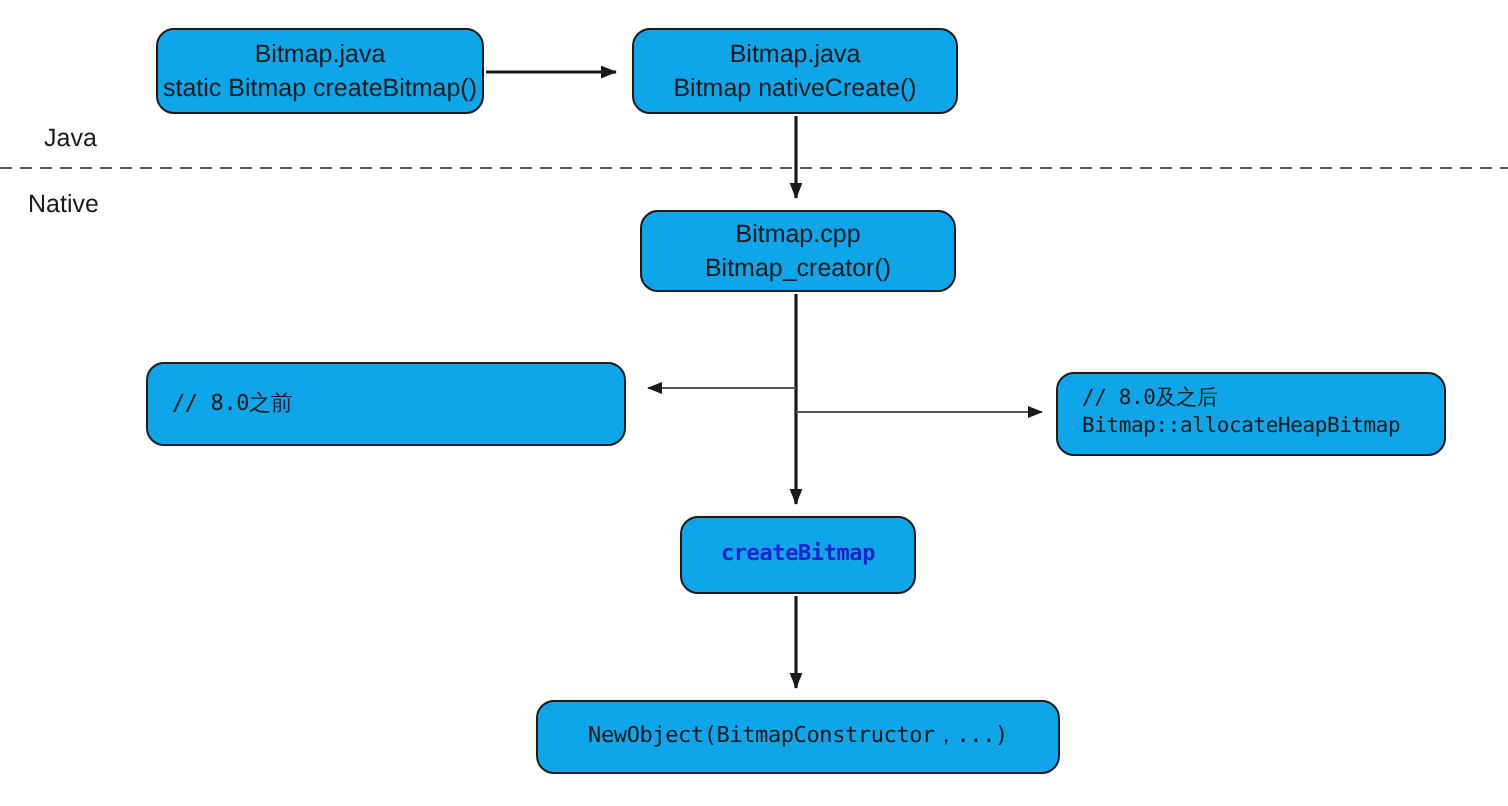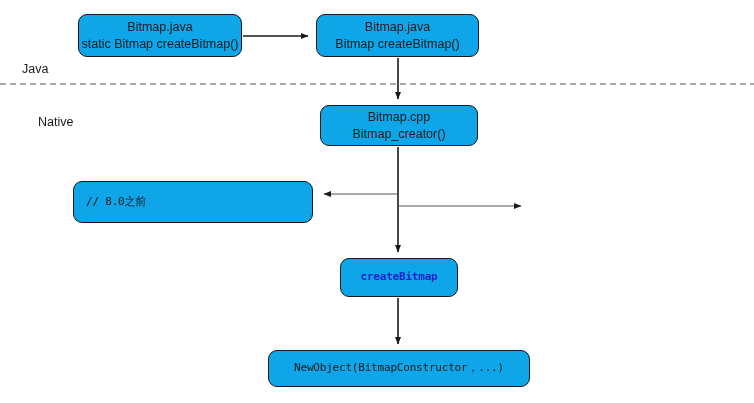--- a/index.html
+++ b/index.html
@@ -104,41 +104,45 @@
     <line x1="398" y1="147" x2="398" y2="252" stroke="#1a1a1a" stroke-width="1.6" marker-end="url(#arrowThick)"></line>
 
     <line x1="398" y1="194" x2="324" y2="194" stroke="#555555" stroke-width="1" marker-end="url(#arrowThin)"></line>
 
     <line x1="398" y1="206" x2="521" y2="206" stroke="#555555" stroke-width="1" marker-end="url(#arrowThin)"></line>
 
     <line x1="398" y1="298" x2="398" y2="344" stroke="#1a1a1a" stroke-width="1.6" marker-end="url(#arrowThick)"></line>
   </svg>
 
   <div class="lane-label" style="left:22px; top:62px;">Java</div>
-  <div class="lane-label" style="left:38px; top:95px;margin-top:20px;">Native</div>
+  <div class="lane-label" style="left:14px; top:95px;">Native</div>
 
   <div class="node" id="node-java-create">
     <span class="line sans">Bitmap.java</span>
     <span class="line sans">static Bitmap createBitmap()</span>
   </div>
 
   <div class="node" id="node-java-native">
     <span class="line sans">Bitmap.java</span>
-    <span class="line sans">Bitmap createBitmap()</span>
+    <span class="line sans">Bitmap nativeCreate()</span>
   </div>
 
   <div class="node" id="node-cpp-creator">
     <span class="line sans">Bitmap.cpp</span>
     <span class="line sans">Bitmap_creator()</span>
   </div>
 
   <div class="node left-align" id="node-pre8">
     <span class="line mono">// 8.0之前</span>
   </div>
 
+  <div class="node left-align" id="node-post8">
+    <span class="line mono-sm">// 8.0及之后</span>
+    <span class="line mono-sm"><span>Bitmap::</span><span>allocateHeapBitmap</span></span>
+  </div>
 
   <div class="node" id="node-createbmp">
     <span class="line mono blue-bold">createBitmap</span>
   </div>
 
   <div class="node" id="node-newobject">
     <span class="line mono">NewObject(BitmapConstructor，...)</span>
   </div>
 
 </div>

